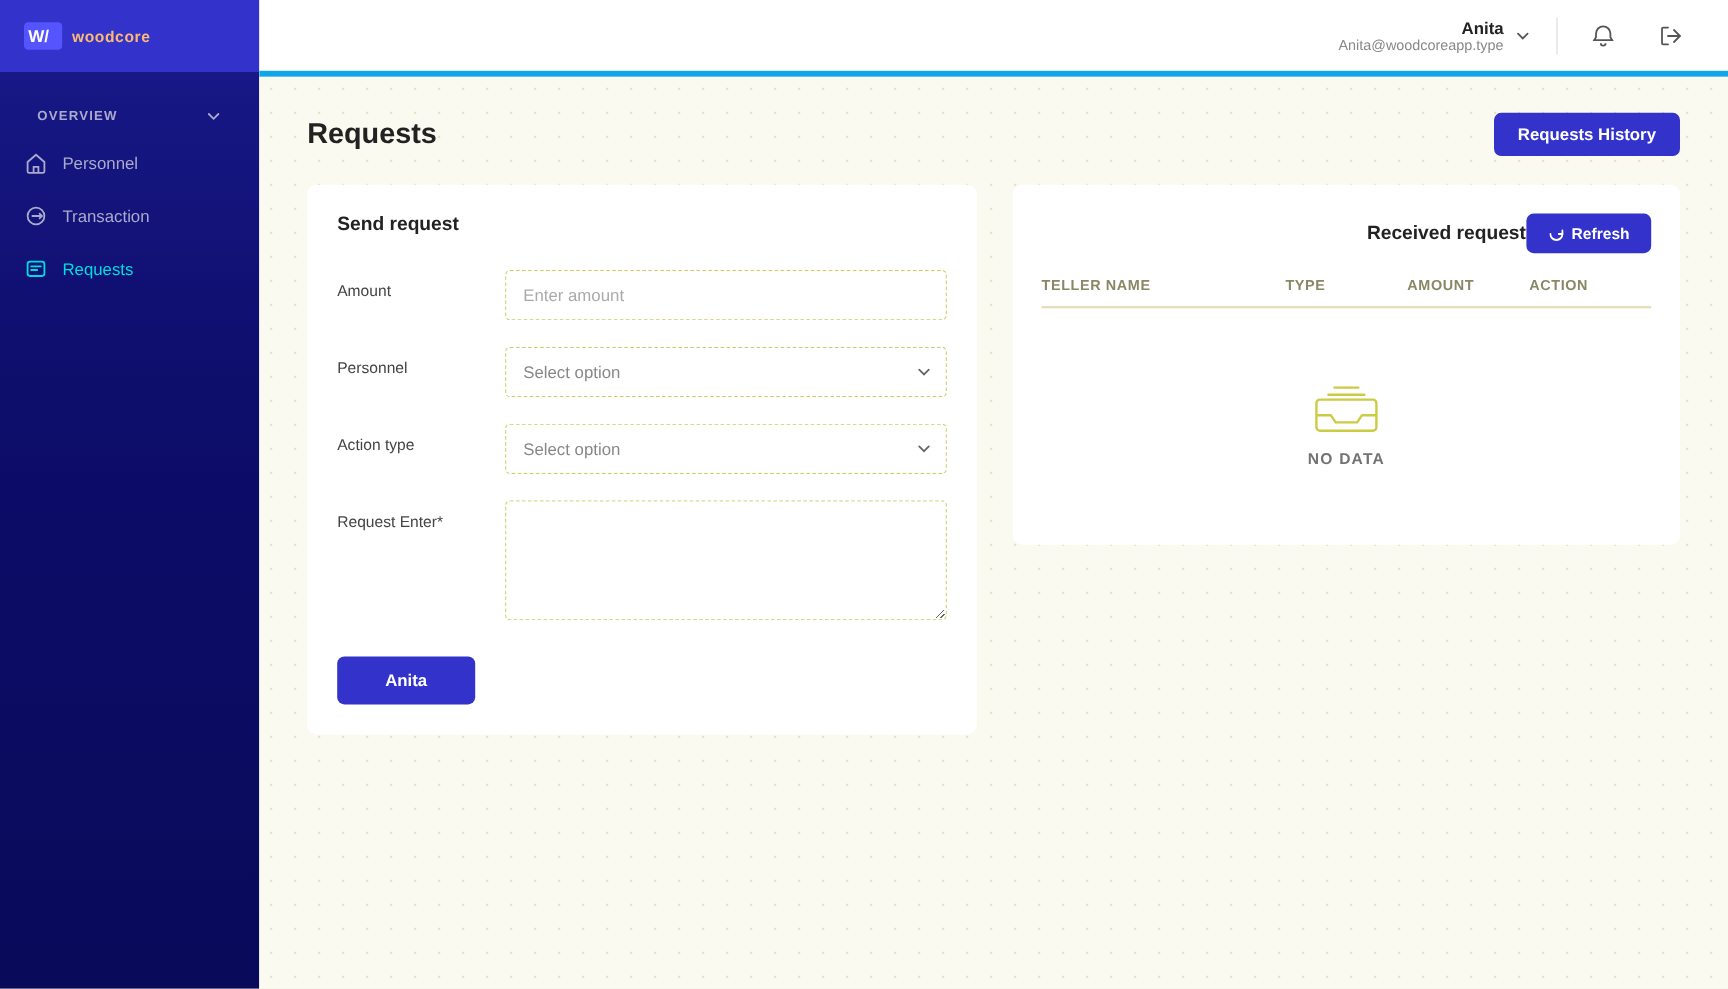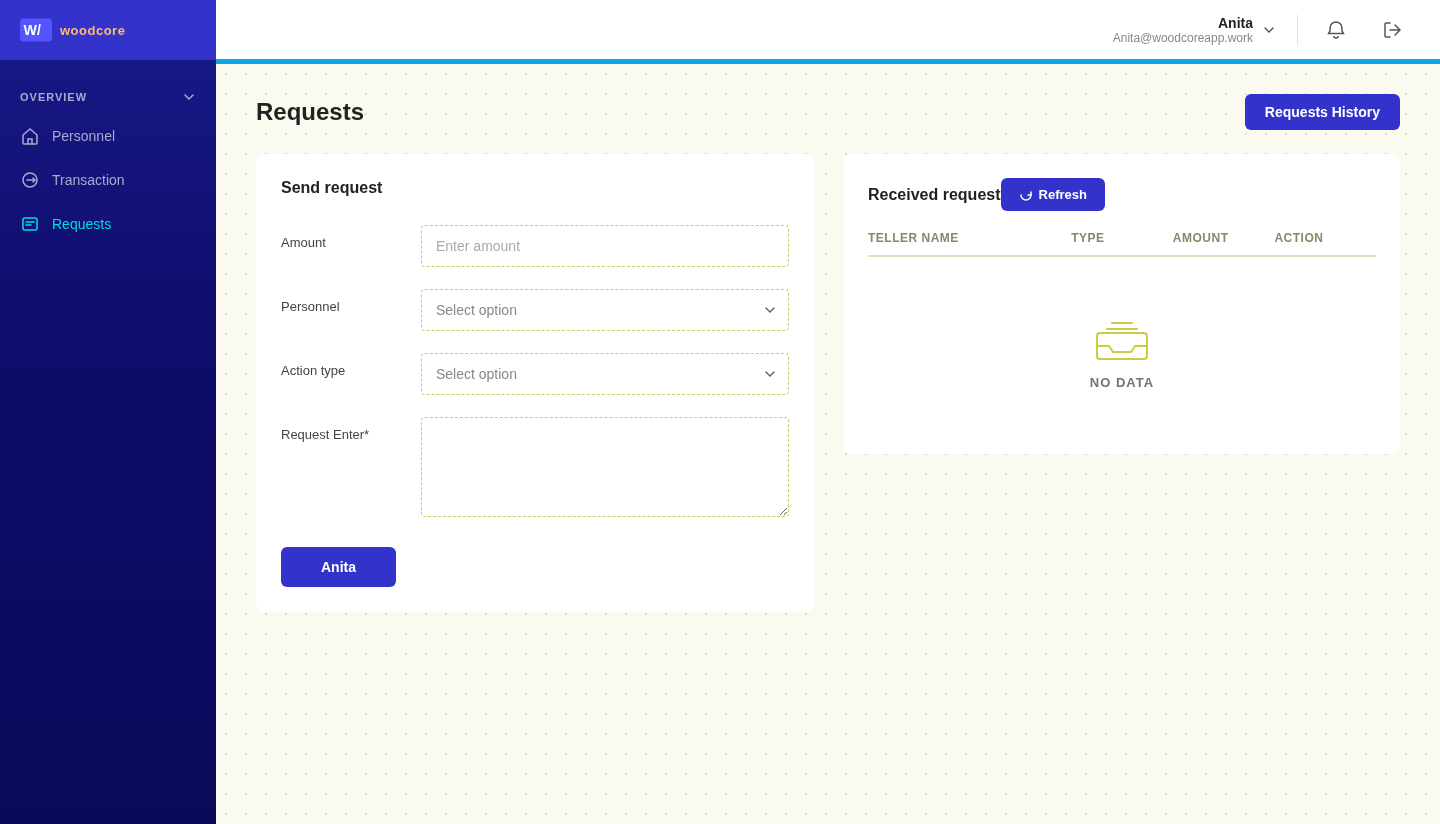--- a/index.html
+++ b/index.html
@@ -35,21 +35,21 @@
       letter-spacing: 0.5px;
     }
     .sidebar-nav {
       padding: 20px 0;
       flex: 1;
     }
     .sidebar-section {
       display: flex;
       align-items: center;
       justify-content: space-between;
-      padding: 10px 20px;
+      padding: 10px 31px;
       color: #aaaacc;
       font-size: 11px;
       font-weight: 600;
       letter-spacing: 1px;
       text-transform: uppercase;
       cursor: pointer;
     }
     .sidebar-section svg { color: #aaaacc; }
     .nav-item {
       display: flex;
@@ -253,21 +253,21 @@
     
     .panel-right {
       background: #ffffff;
       border-radius: 8px;
       padding: 24px;
       flex: 1;
     }
     .panel-right-header {
       display: flex;
       align-items: center;
-      justify-content: flex-start;
+      justify-content: flex-end;
       margin-bottom: 20px;
     }
     .btn-refresh {
       background: #3333cc;
       color: #fff;
       border: none;
       border-radius: 6px;
       padding: 9px 18px;
       font-size: 13px;
       font-weight: 600;
@@ -364,21 +364,21 @@
     </div>
   </nav>
 </aside>
 
 <div class="main">
 
   <header class="header">
     <div class="header-user">
       <div class="header-user-info">
         <div class="header-username">Anita</div>
-        <div class="header-email">Anita@woodcoreapp.work</div>
+        <div class="header-email">Anita@woodcoreapp.type</div>
       </div>
       <svg class="header-chevron" width="16" height="16" viewBox="0 0 16 16">
         <path d="M4 6l4 4 4-4" stroke="#555" stroke-width="1.5" fill="none" stroke-linecap="round"></path>
       </svg>
     </div>
     <div class="divider-v"></div>
     <button class="header-icon-btn">
       <svg width="20" height="20" viewBox="0 0 20 20" fill="none">
         <path d="M10 2a6 6 0 00-6 6v3l-1.5 2.5h15L16 11V8a6 6 0 00-6-6z" stroke="#555" stroke-width="1.5"></path>
         <path d="M8 16a2 2 0 004 0" stroke="#555" stroke-width="1.5"></path>

